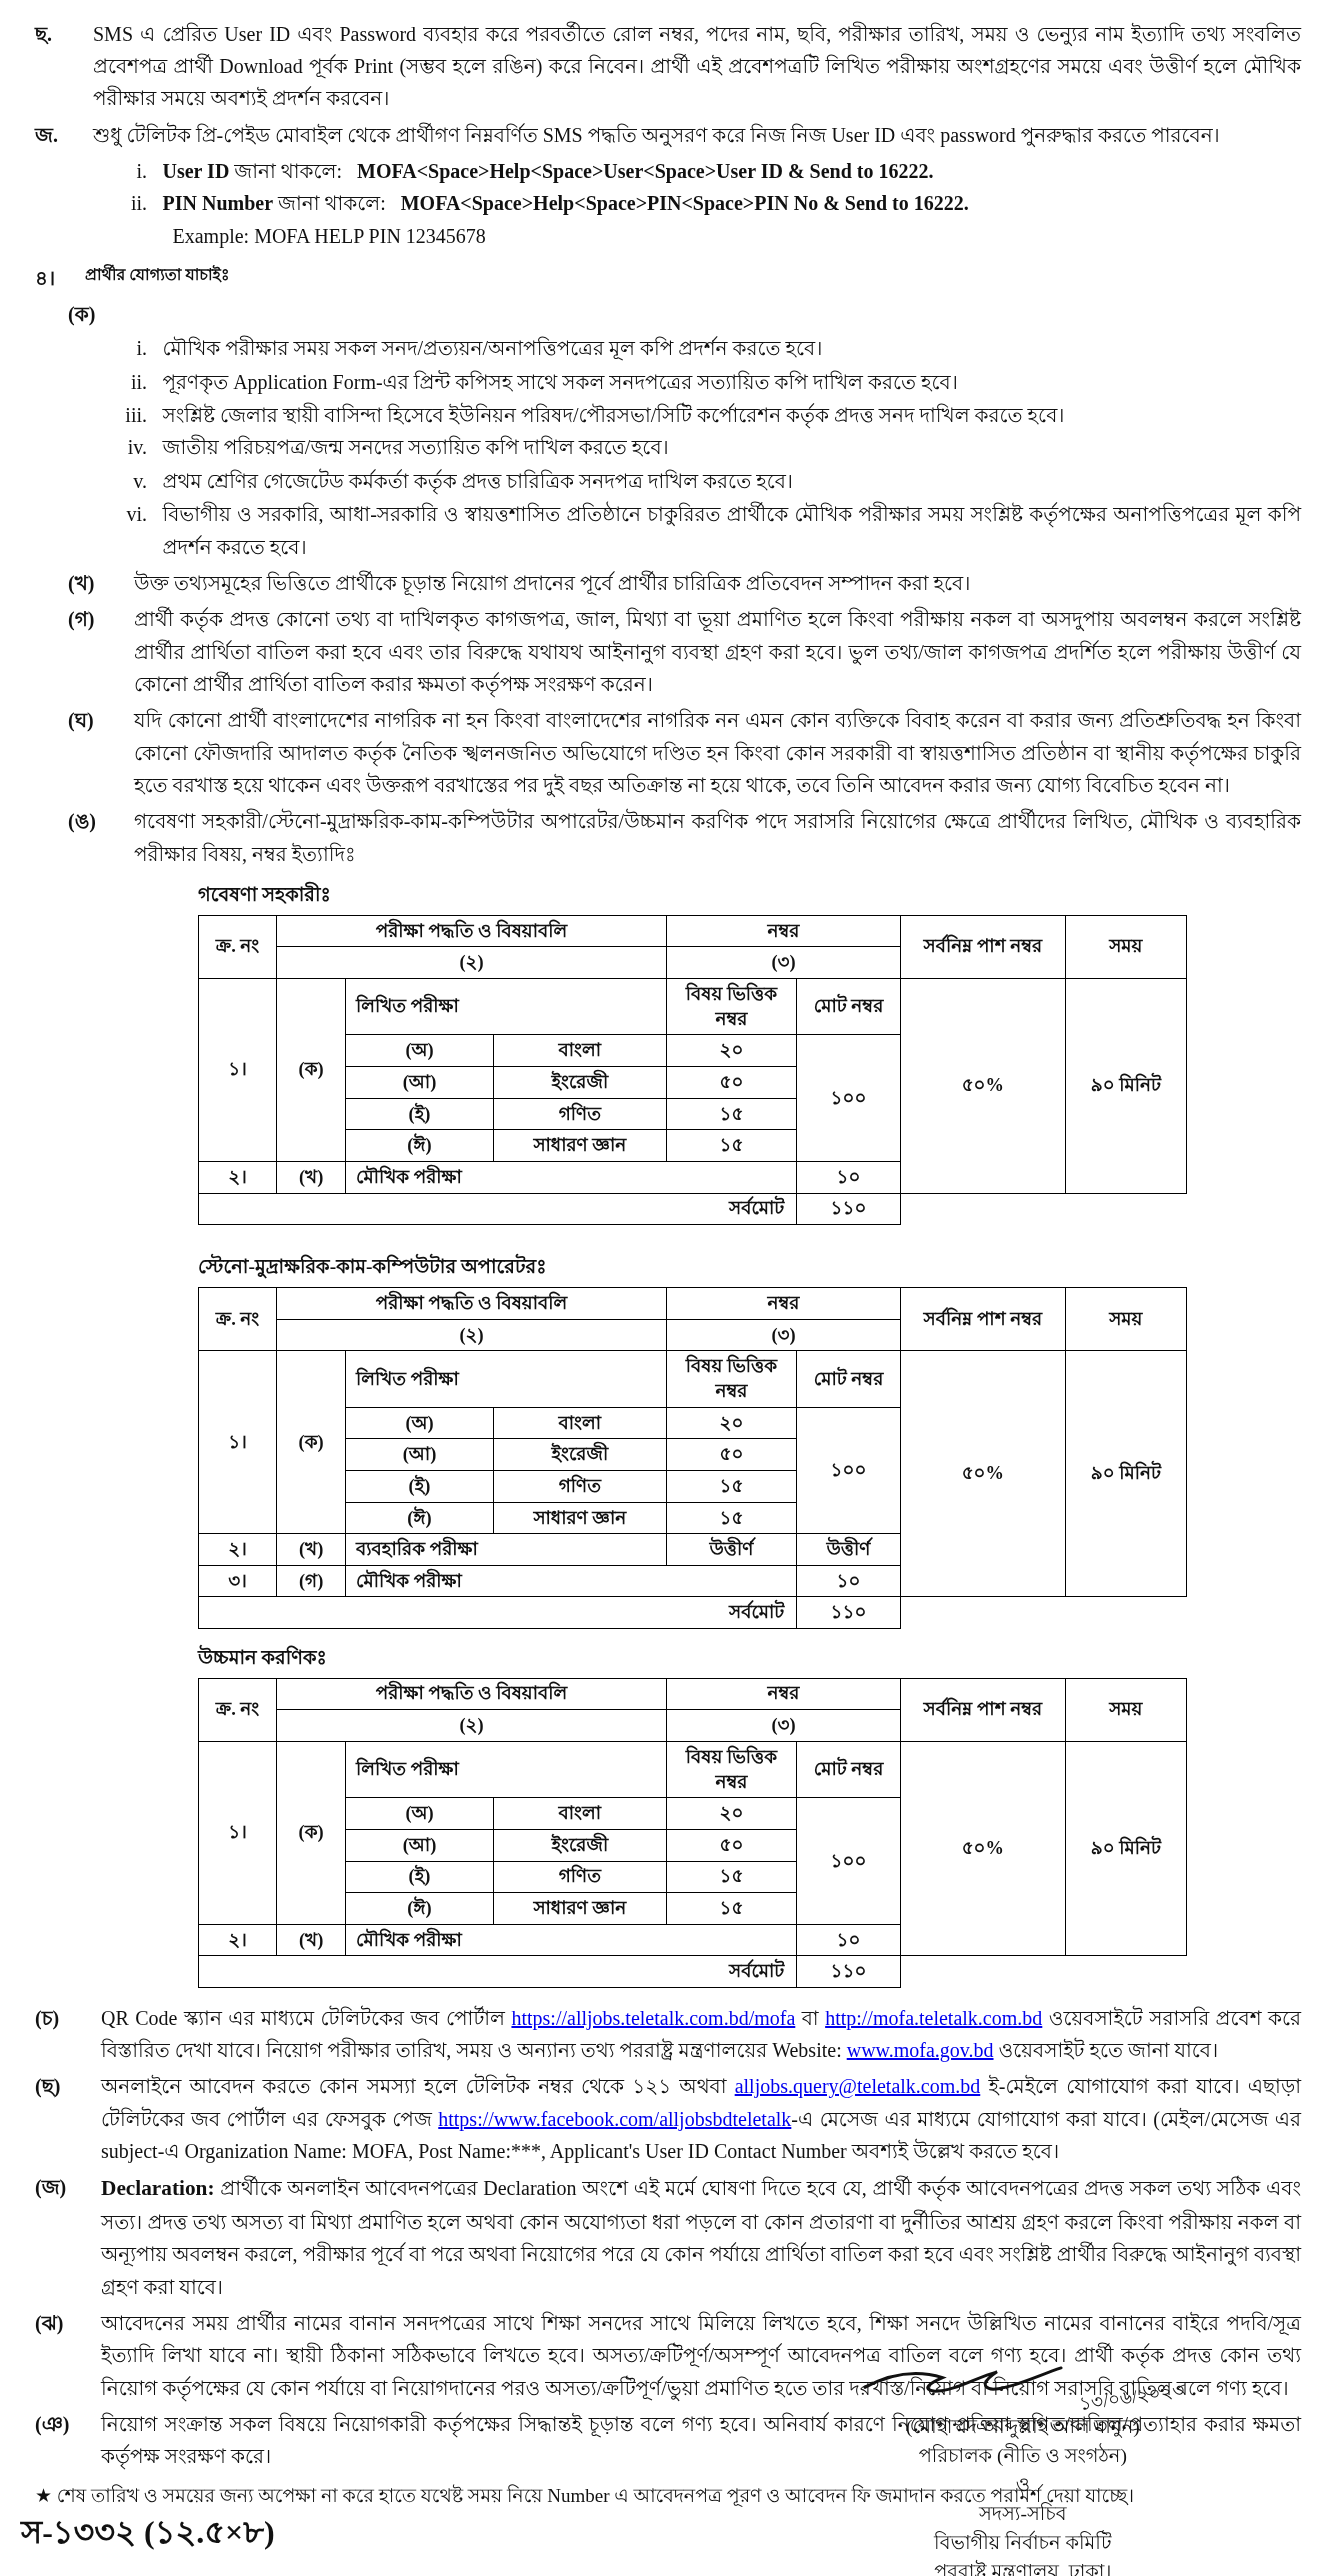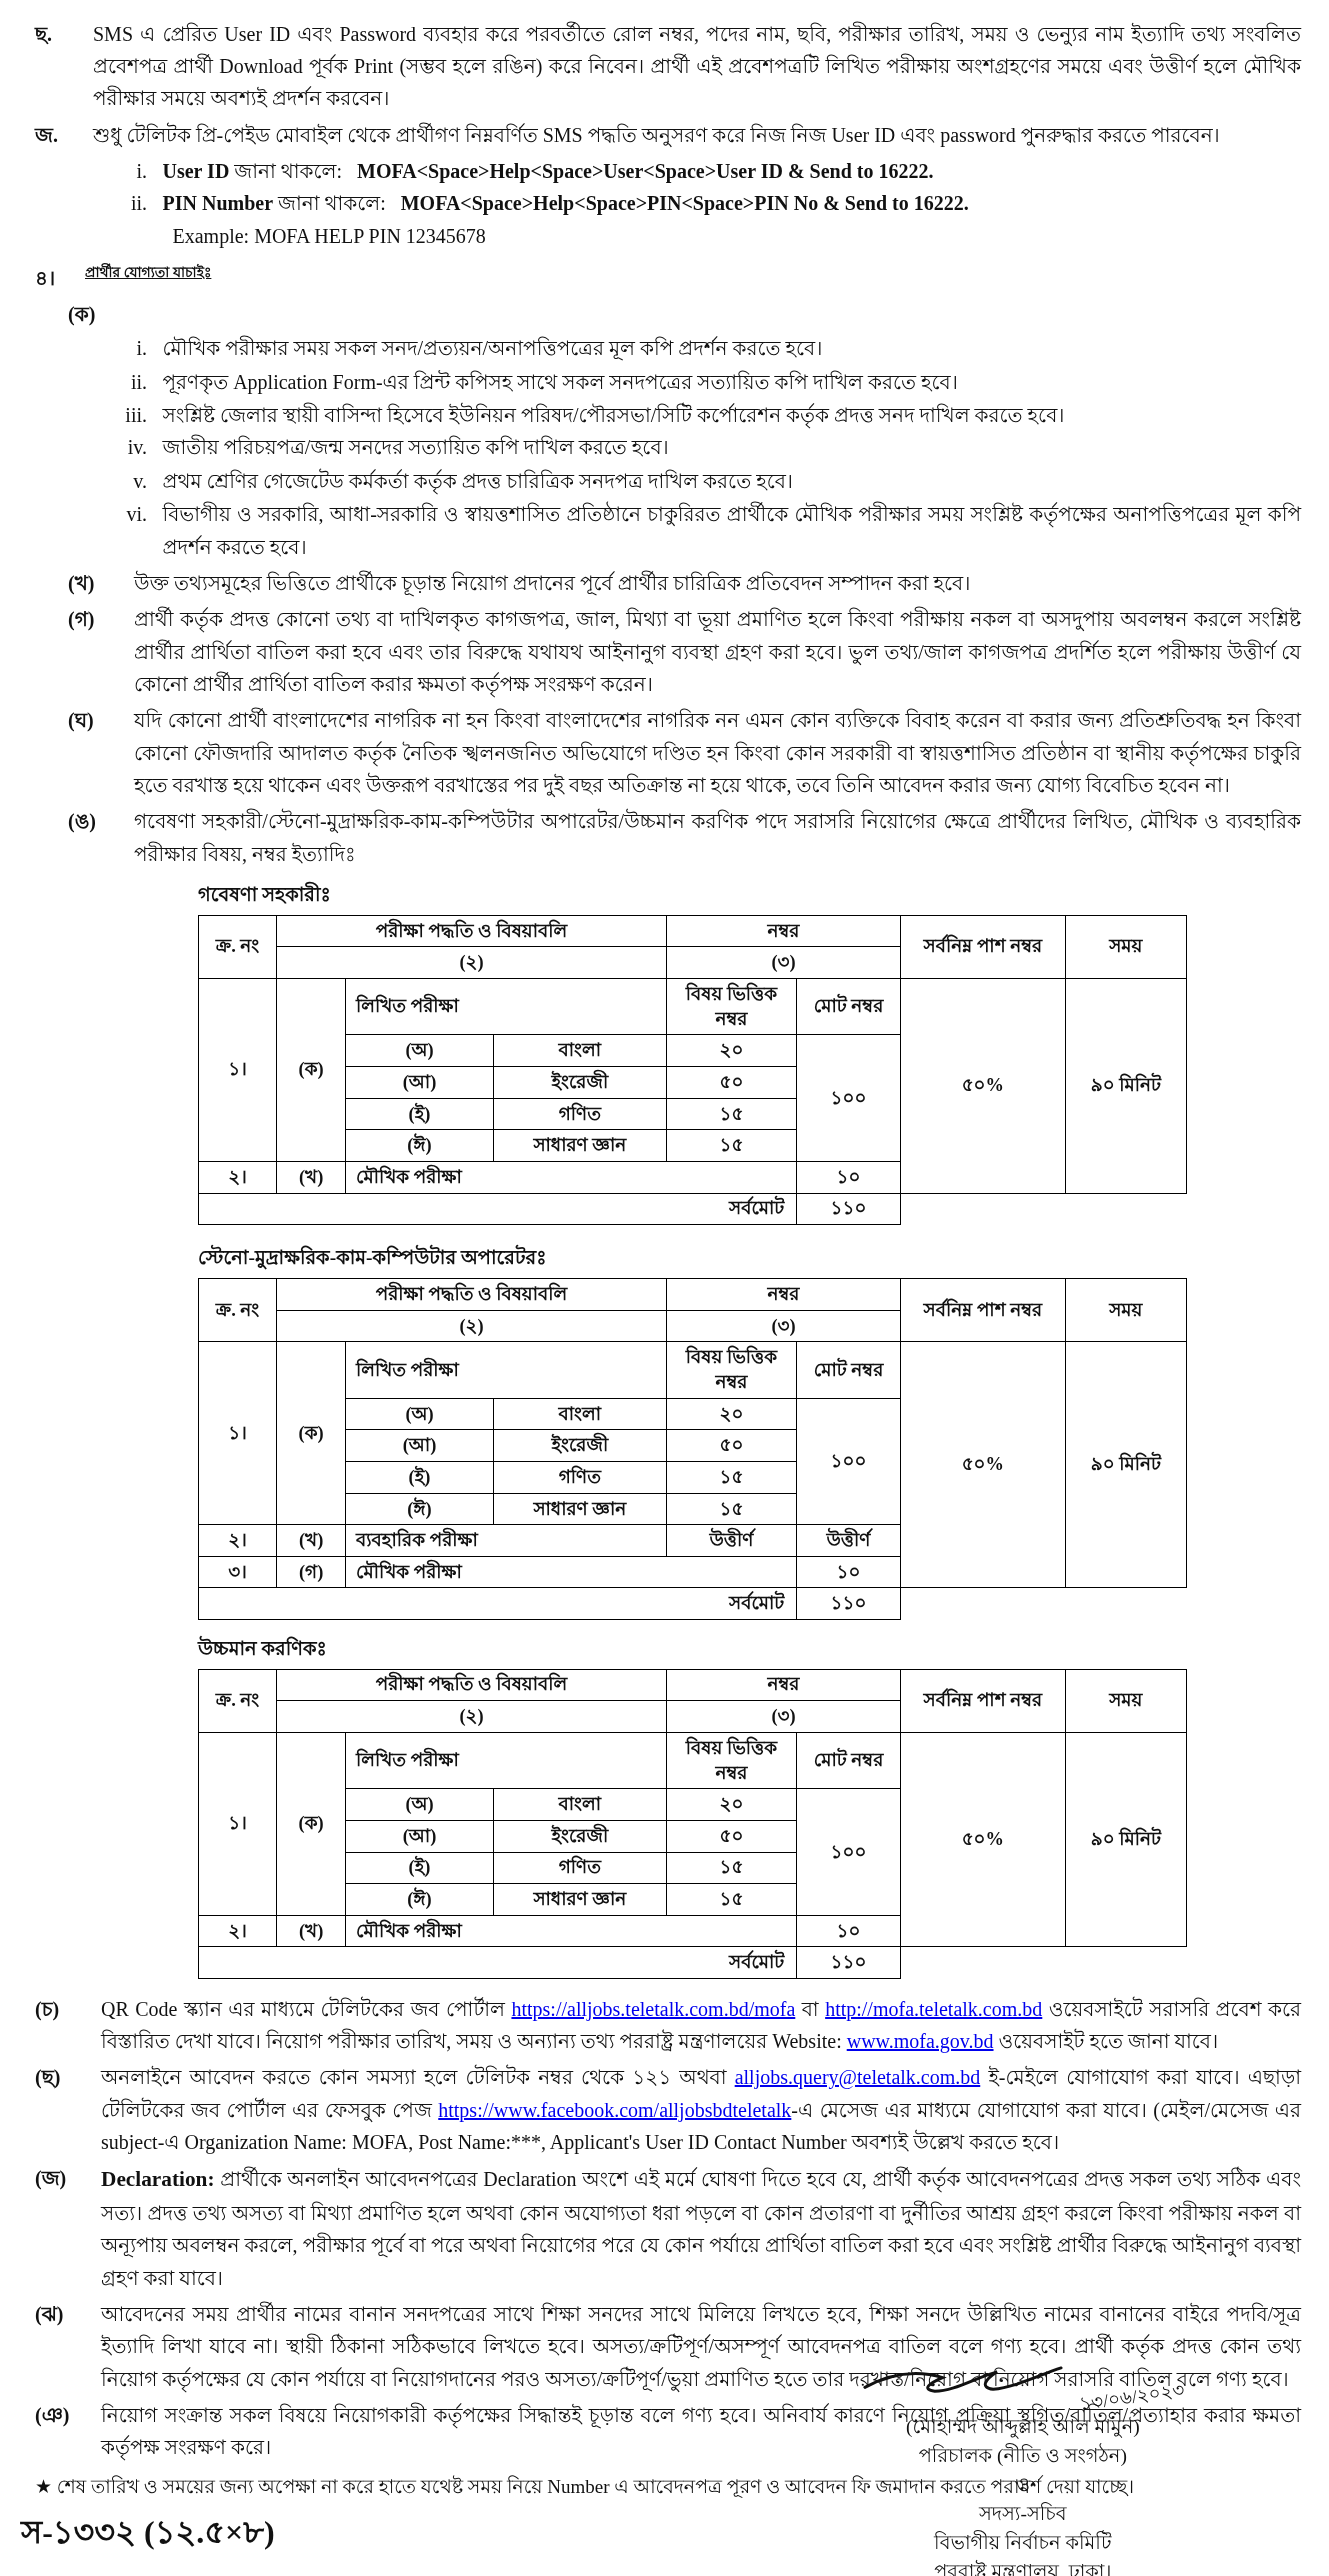--- a/index.html
+++ b/index.html
@@ -40,21 +40,21 @@
   .m-letter{width:58px;}
   .m-roman{width:50px; text-align:right; padding-right:15.5px; font-weight:400;}
   .m-paren{width:66px;}
   .m-num{width:50px;}
 
   .indent1{margin-left:33px;}
   .indent2{margin-left:62px;}
   .b{font-weight:700;}
 
   .sec-head{
-    font-size:14px; font-weight:700; text-decoration:underline;
+    font-size:16px; font-weight:700; 
   }
 
   
   .tbl-wrap{margin:9.7px 0 3.9px 0;}
   .tbl-title{
     font-size:19.4px; font-weight:700; margin:0 0 2.9px 0;
   }
   table.exam{
     border-collapse:collapse;
     width:100%;
@@ -251,21 +251,21 @@
       <tr>
         <td colspan="5" class="bn" style="text-align:right;padding-right:11.6px;">সর্বমোট</td>
         <td class="bn">১১০</td>
         <td style="border:none;"></td>
         <td style="border:none;"></td>
       </tr>
     </tbody>
         </table>
   </div>
 
-  <div class="tbl-wrap tbl-area" style="margin-top:18px;">
+  <div class="tbl-wrap tbl-area" style="margin-top:27px;">
     <div class="tbl-title bn">স্টেনো-মুদ্রাক্ষরিক-কাম-কম্পিউটার অপারেটরঃ</div>
     <table class="exam">
       <colgroup>
         <col style="width:9%">
             <col style="width:8%">
             <col style="width:17%">
             <col style="width:20%">
         <col style="width:15%">
             <col style="width:12%">
             <col style="width:19%">

